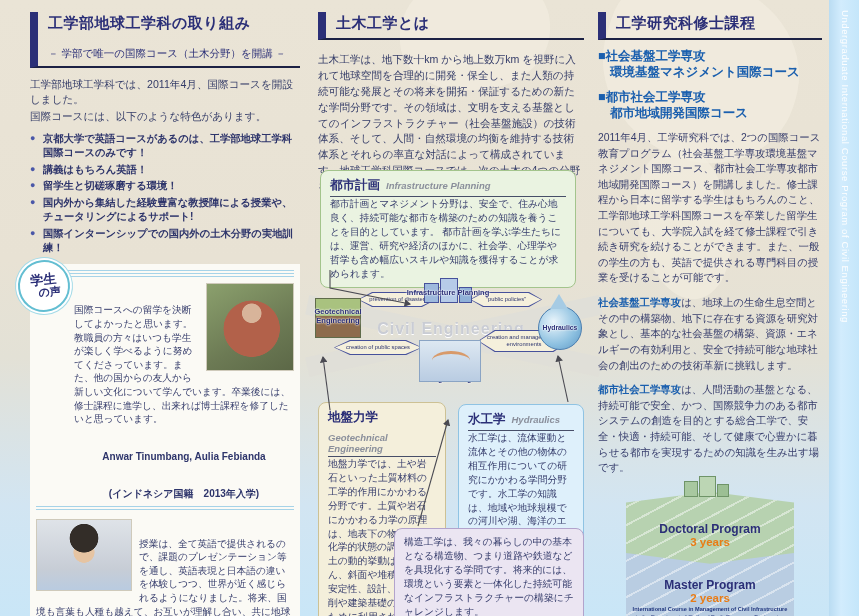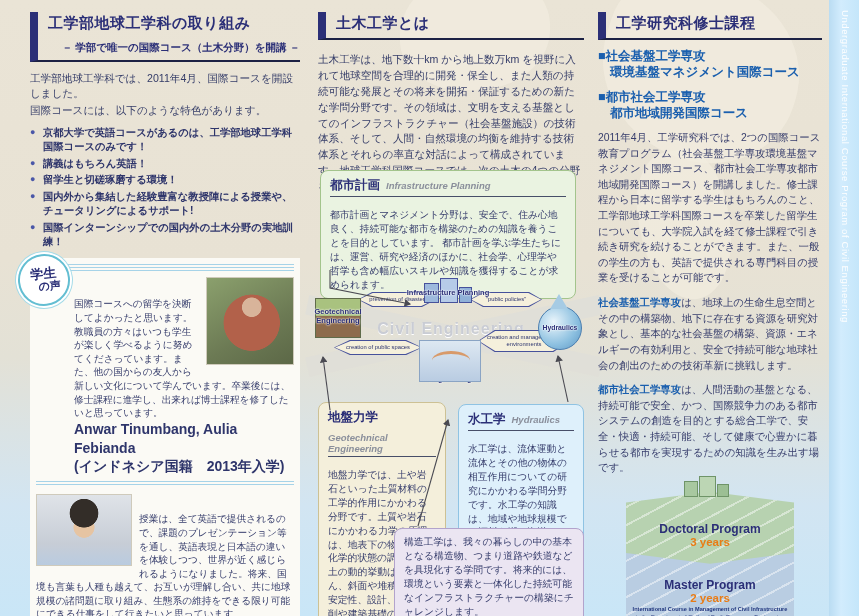--- a/index.html
+++ b/index.html
@@ -14,21 +14,21 @@
   .blob.b2 { left:400px; top:-30px; width:150px; height:120px; border-radius:60% 50% 55% 45%; }
   .blob.b3 { left:640px; top:150px; width:90px; height:150px; border-radius:50% 45% 60% 55%; transform:rotate(-12deg); }
 
   .col { position:absolute; top:12px; z-index:1; color:#343c68; }
   #col-left { left:30px; width:270px; }
   #col-mid  { left:318px; width:266px; height:600px; }
   #col-right{ left:598px; width:224px; }
 
   .sec-head { border-left:8px solid #2b2f77; border-bottom:2px solid #1c2144; padding:2px 0 5px 10px; }
   .sec-head .t { font-size:15px; font-weight:bold; color:#2b2f77; letter-spacing:.5px; }
-  .sec-head .s { font-size:10.5px; font-weight:bold; color:#2b2f77; margin-top:8px;text-align:right; }
+  .sec-head .s { font-size:10.5px; font-weight:normal; color:#2b2f77; margin-top:14px; }
 
   
   .intro-p { font-size:10.6px; line-height:1.42; margin-top:9px; }
   .bullets { list-style:none; margin-top:8px; }
   .bullets li { font-size:10.3px; font-weight:bold; line-height:1.34; padding-left:13px; position:relative; margin-bottom:3px; color:#2e356b; }
   .bullets li::before { content:"●"; position:absolute; left:0; top:0; color:#4a57a8; font-size:9px; }
   .url { font-size:9.8px; font-weight:bold; color:#232a5e; line-height:1.3; margin-top:7px; word-break:break-all; display:block; text-decoration:none; }
 
   #voice { position:relative; margin-top:10px; background:#fbfaf5; padding:6px 6px 4px 6px; }
   .stripes { height:9px; background:repeating-linear-gradient(180deg,#a6d3e8 0 1px,rgba(0,0,0,0) 1px 3px); }
@@ -46,26 +46,26 @@
   .testimonial.first { padding-left:38px; }
   .photo { border:1px solid #cfcabb; }
   .photo.p1 { float:right; width:88px; height:88px; margin:0 0 3px 7px;
     background:radial-gradient(circle at 52% 34%, #d8b49a 0 13%, rgba(0,0,0,0) 14%),
                radial-gradient(circle at 52% 52%, #b2614a 0 44%, rgba(0,0,0,0) 45%),
                linear-gradient(150deg,#8ba06d,#6c7a54 60%,#5c6847); }
   .photo.p2 { float:left; width:96px; height:72px; margin:2px 7px 2px 0;
     background:radial-gradient(circle at 50% 26%, #332d28 0 20%, rgba(0,0,0,0) 21%),
                radial-gradient(circle at 50% 46%, #e6c4a2 0 17%, rgba(0,0,0,0) 18%),
                linear-gradient(180deg,#dfe3e8,#c7cdd6 70%,#b9cbe0); }
-  .t-name { text-align:left; font-size:14px; font-weight:bold; color:#2e356b; line-height:1.35; clear:none; }
+  .t-name { text-align:center; font-size:10px; font-weight:bold; color:#2e356b; line-height:1.35; clear:none;margin-top:24px; }
 
   
   #mid-intro { position:absolute; top:40px; left:0; width:266px; font-size:10.6px; line-height:1.5; }
   .fbox { position:absolute; border-radius:8px; padding:6px 9px 7px 9px; }
-  .fbox .head { display:flex; align-items:baseline; gap:6px; flex-wrap:wrap; border-bottom:1.5px solid #474e68; padding-bottom:2px; margin-bottom:11px; }
+  .fbox .head { display:flex; align-items:baseline; gap:6px; flex-wrap:wrap; border-bottom:1.5px solid #474e68; padding-bottom:2px; margin-bottom:0; }
   .fbox .ttl { font-size:12.5px; font-weight:bold; color:#2b2f77; }
   .fbox .sub { font-size:9.5px; font-style:italic; color:#8a8f9b; font-weight:bold; }
   .fbox .bd { font-size:9.8px; line-height:1.42; color:#363d6c; }
   #box-planning { top:158px; left:2px; width:256px; background:#eaf3e1; border:1.5px solid #a3c48c; }
   #box-geotech  { top:390px; left:0;   width:128px; background:#f4efdb; border:1.5px solid #cdc194; }
   #box-hydro    { top:392px; left:140px; width:126px; background:#def0fb; border:1.5px solid #8fc3e3; }
   #box-struct   { top:516px; left:76px; width:190px; background:#ebe5f2; border:1.5px solid #b2a3cc; }
 
   #diagram { position:absolute; top:268px; left:0; width:266px; height:122px; }
   .road { position:absolute; background:#e0dfd8; z-index:0; }

